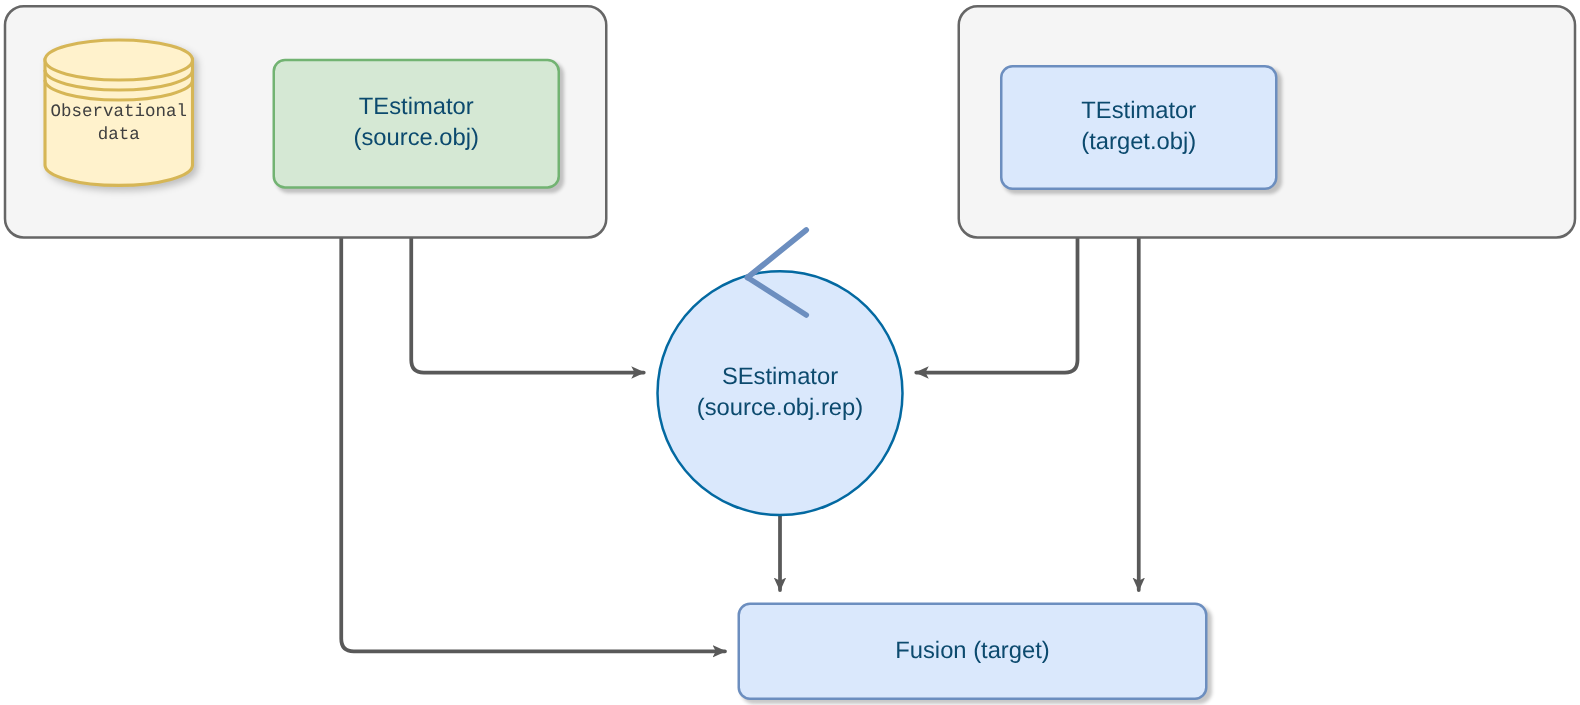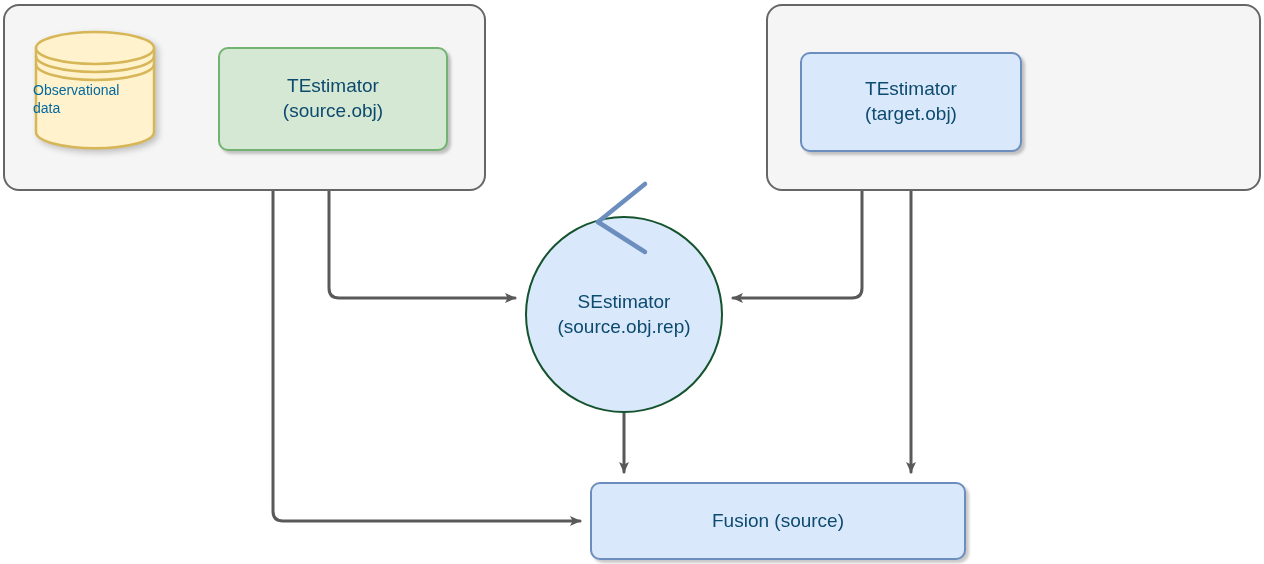--- a/index.html
+++ b/index.html
@@ -74,21 +74,21 @@
   #node-fusion    { left: 590px; top: 482px; width: 376px; height: 78px;  font-size: 19px; }
 
   
   #node-sestimator {
     left: 525px;
     top: 216px;
     width: 198px;
     height: 197px;
     border-radius: 50%;
     background: #dae8fc;
-    border: 2px solid #14532d;
+    border: 2px solid #0369a1;
     font-size: 19px;
     z-index: 3;
   }
   #node-sestimator .node-label { padding: 0 6px; }
 
   
   #sestimator-fork-icon {
     position: absolute;
     left: 575px;
     top: 180px;
@@ -100,24 +100,26 @@
 
   
   .cylinder-node {
     position: absolute;
   }
   .cylinder-node svg { display: block; filter: drop-shadow(3px 3px 3px rgba(0,0,0,0.22)); }
   .cylinder-node .cyl-text {
     position: absolute;
     left: 0;
     width: 100%;
-    color: #0369a1;
+    text-align: center;
+    color: #404040;
     white-space: pre-line;
     line-height: 1.25;
     pointer-events: none;
+    font-family: Liberation Mono, monospace;
   }
   #node-obs-data { left: 33px; top: 30px; width: 124px; height: 120px; }
   #node-obs-data .cyl-text { top: 52px; font-size: 14px; }
   #node-rct      { left: 1078px; top: 45px; width: 122px; height: 117px; }
   #node-rct      .cyl-text { top: 57px; font-size: 14px; }
 </style>
 </head>
 <body>
 
 <div id="canvas">
@@ -183,16 +185,16 @@
     <span class="node-label">SEstimator
 (source.obj.rep)</span>
   </div>
 
   <svg id="sestimator-fork-icon" viewBox="0 0 90 80">
     <path d="M70,4 L23,42" stroke="#6c8ebf" stroke-width="4.5" fill="none" stroke-linecap="round"></path>
     <path d="M23,42 L70,72" stroke="#6c8ebf" stroke-width="4.5" fill="none" stroke-linecap="round"></path>
   </svg>
 
   <div class="node rect-node blue-node" id="node-fusion">
-    <span class="node-label">Fusion (source)</span>
+    <span class="node-label">Fusion (target)</span>
   </div>
 
 </div>
 
 </body></html>

